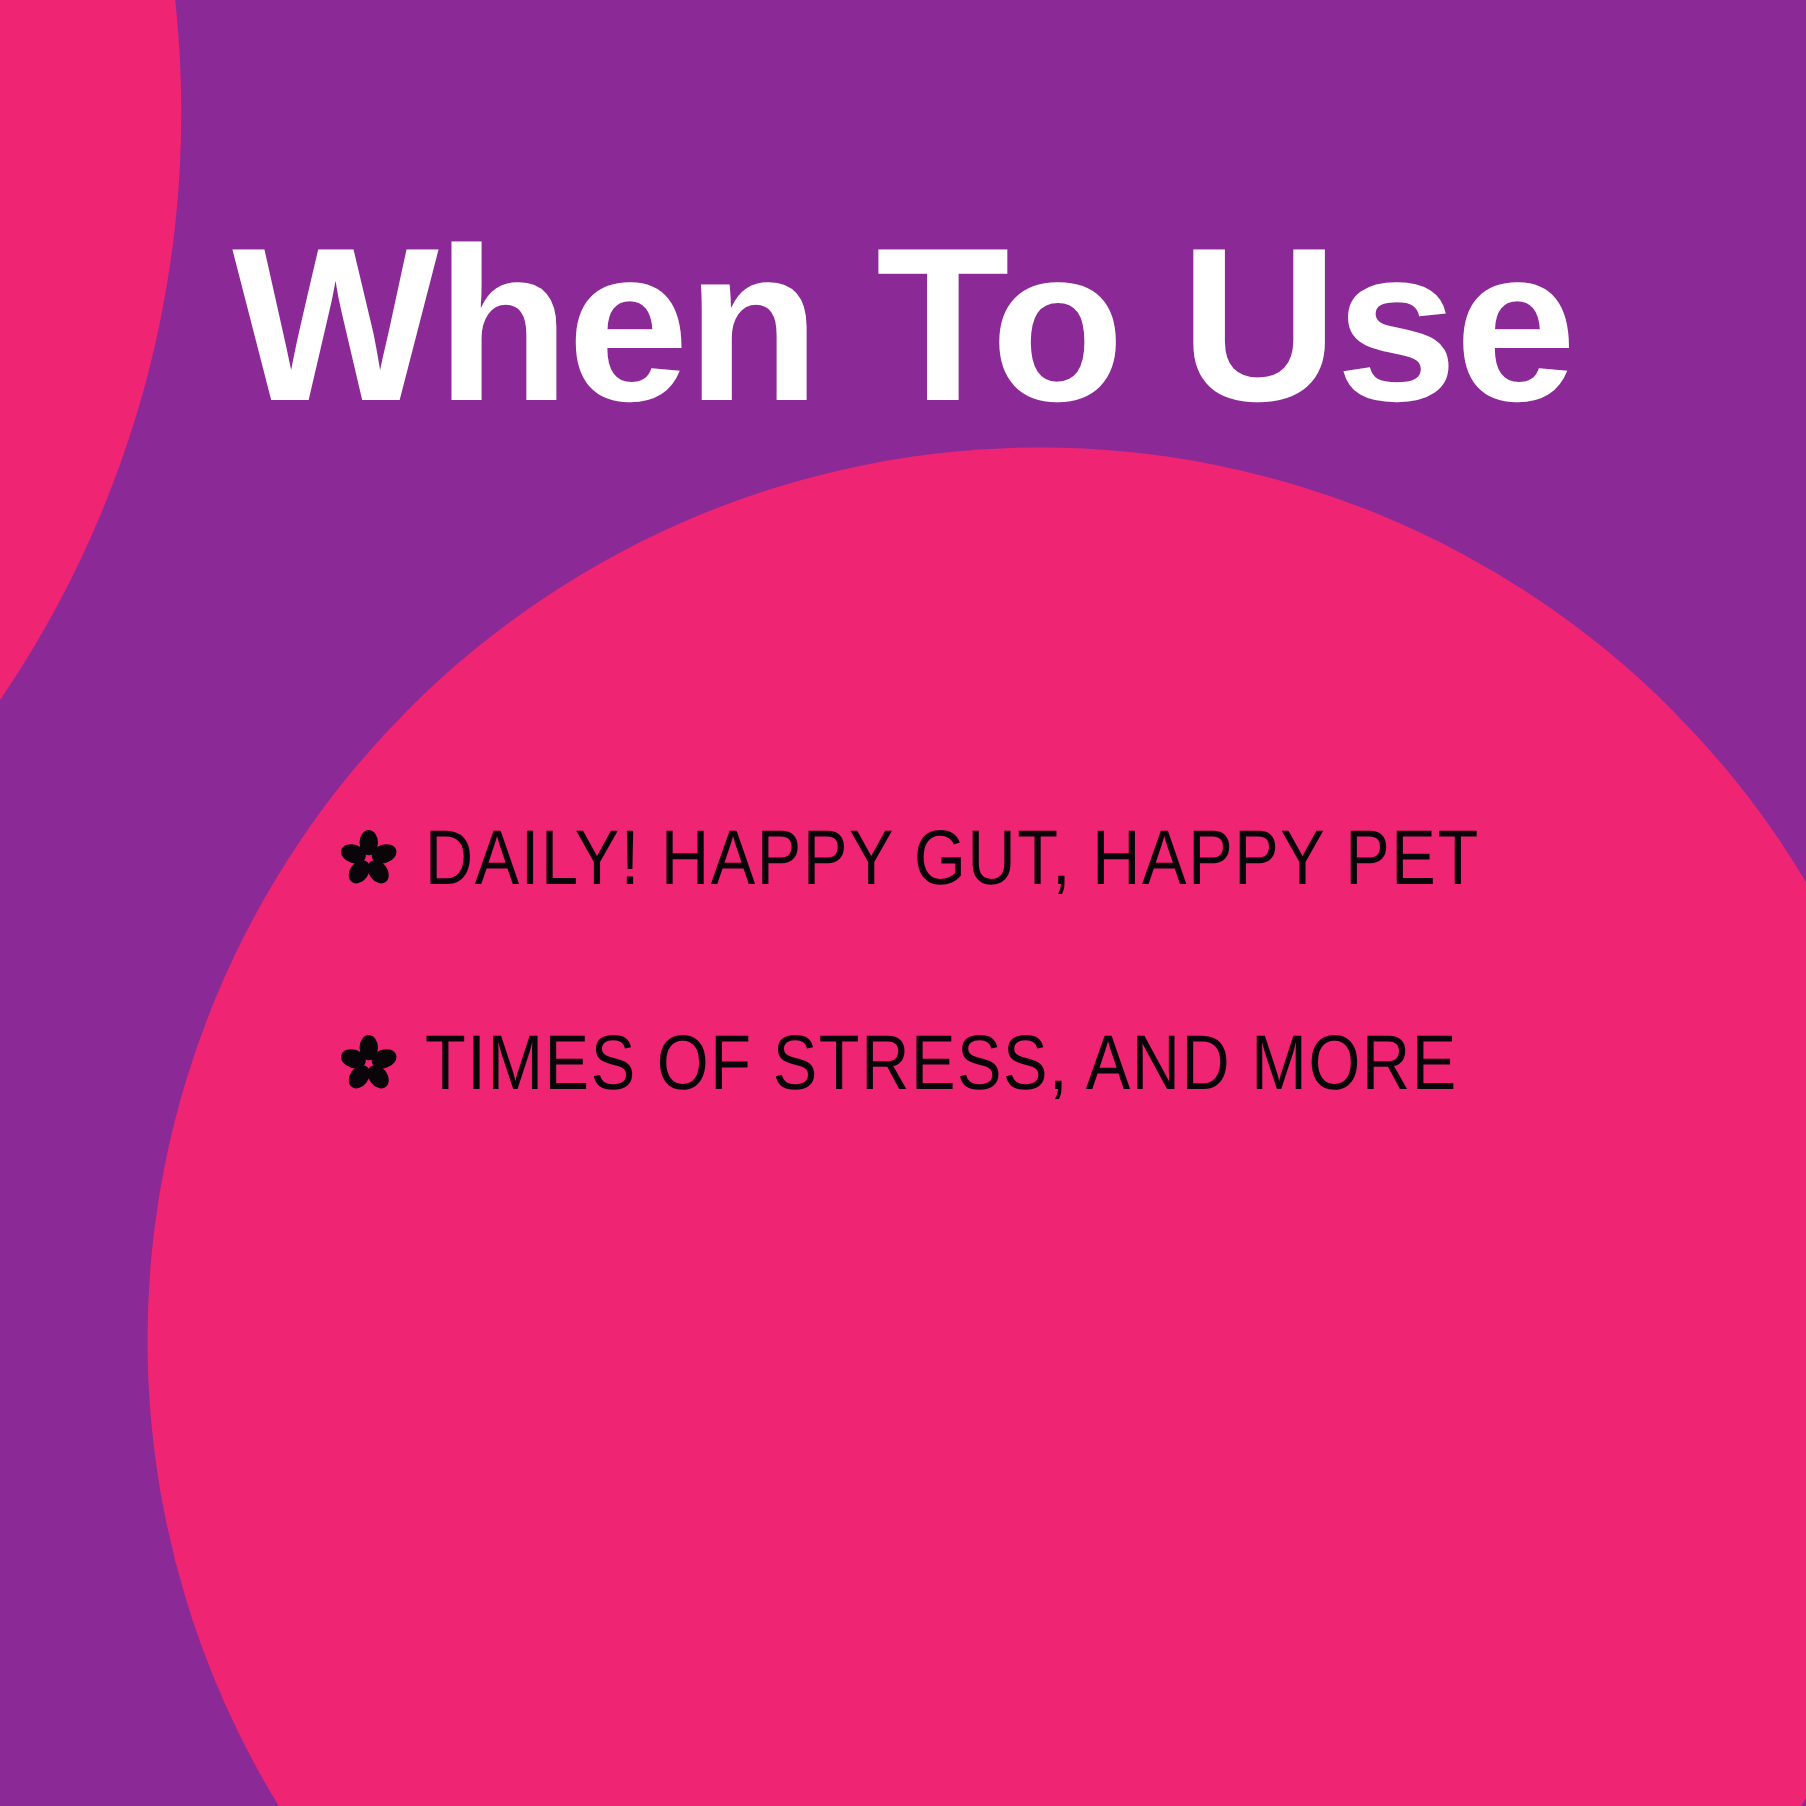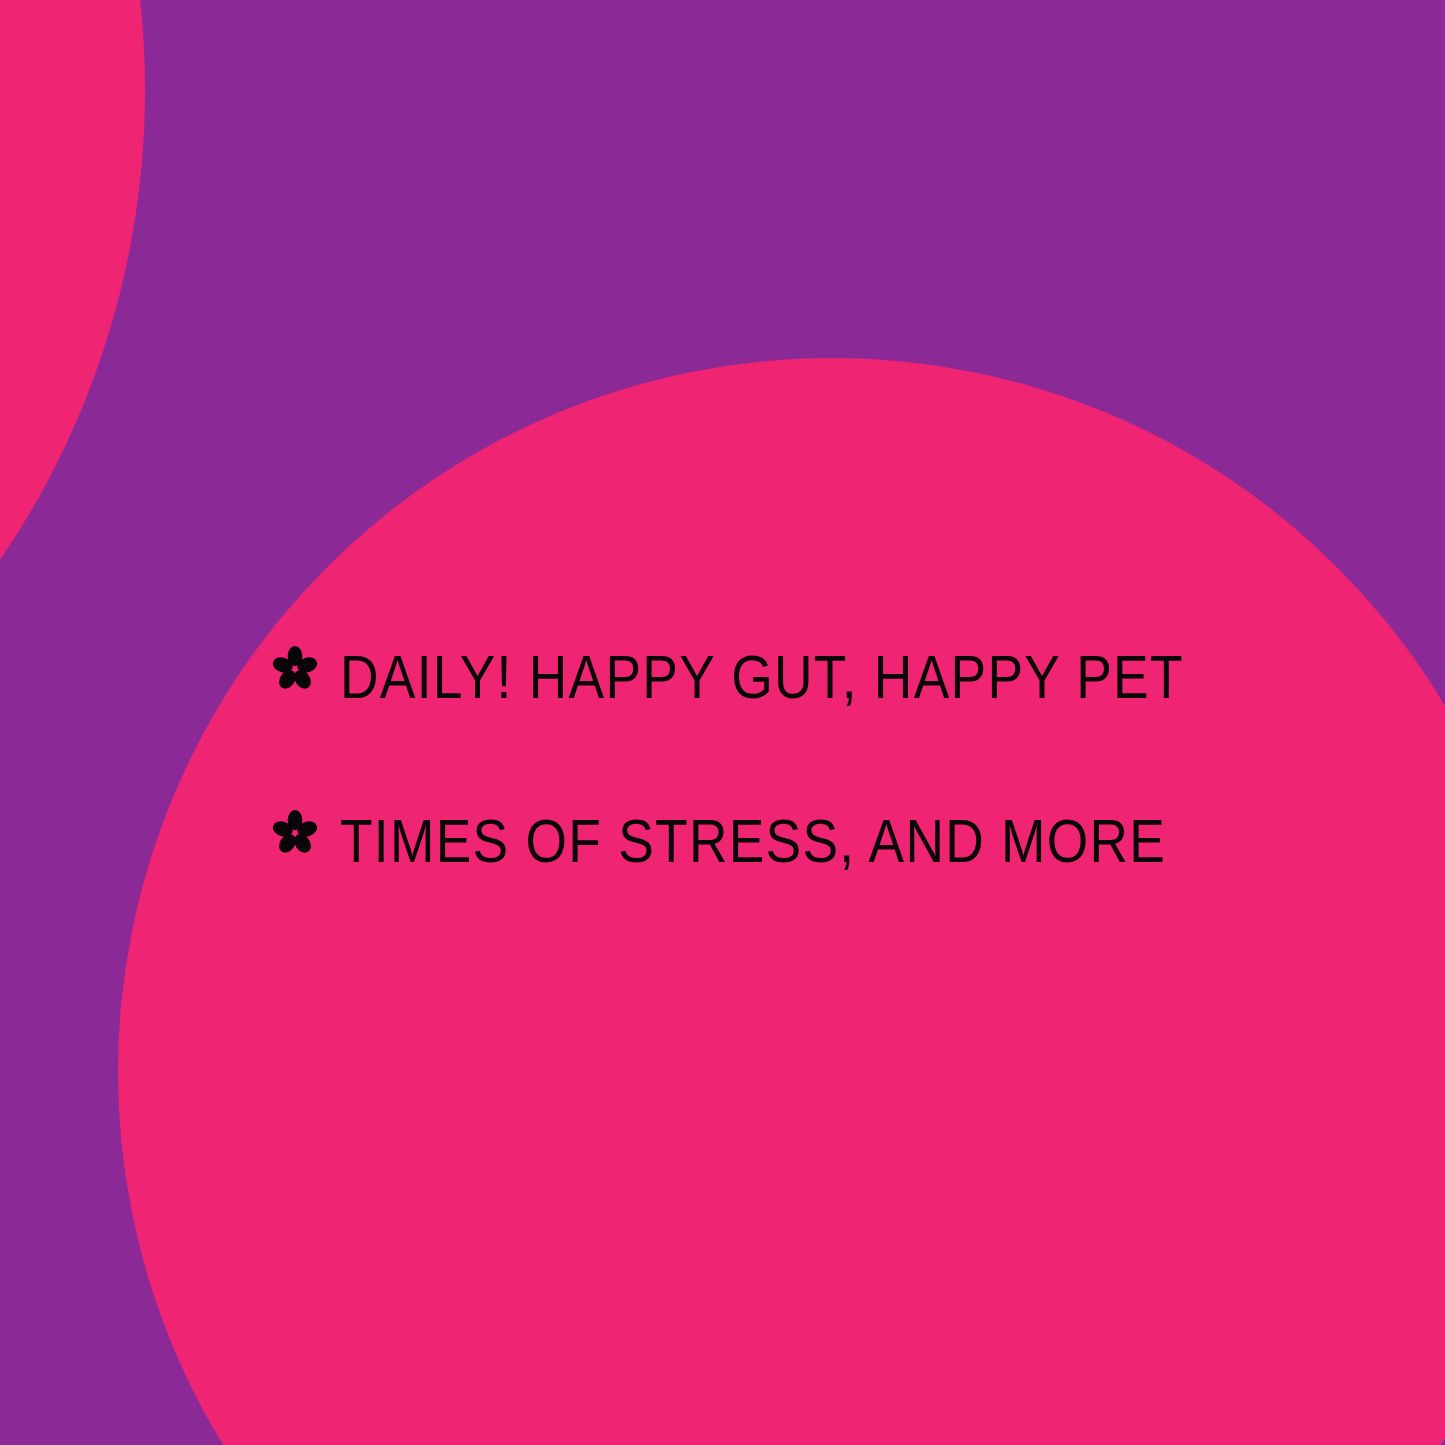--- a/index.html
+++ b/index.html
@@ -54,21 +54,21 @@
     top: 646px;
     left: 272px;
     width: 1120px;
     list-style: none;
     margin: 0;
     padding: 0;
   }
 
   .bullet-item {
     display: flex;
-    align-items: flex-start;
+    align-items: center;
     height: 82px;
     margin-bottom: 82px;
   }
   .bullet-item:last-child { margin-bottom: 0; margin-top: 48px; }
 
   .bullet-glyph {
     flex: 0 0 auto;
     width: 46px;
     height: 46px;
     margin-right: 22px;
@@ -93,20 +93,21 @@
 <div class="poster">
 
   <svg class="bg-svg" viewBox="0 0 1445 1445" xmlns="http://www.w3.org/2000/svg">
     <rect x="0" y="0" width="1445" height="1445" fill="#8B2A96"></rect>
     <circle cx="-689" cy="90" r="834" fill="#EF2573"></circle>
     <circle cx="832" cy="1072" r="714" fill="#EF2573"></circle>
   </svg>
 
   <div class="content">
 
+    <h1 class="title">When To Use</h1>
 
     <ul class="bullet-list">
 
       <li class="bullet-item">
         <svg class="bullet-glyph" viewBox="0 0 100 100">
           <g fill="#0A0508">
             <ellipse cx="50" cy="22" rx="16" ry="22"></ellipse>
             <ellipse cx="50" cy="22" rx="16" ry="22" transform="rotate(72 50 50)"></ellipse>
             <ellipse cx="50" cy="22" rx="16" ry="22" transform="rotate(144 50 50)"></ellipse>
             <ellipse cx="50" cy="22" rx="16" ry="22" transform="rotate(216 50 50)"></ellipse>

